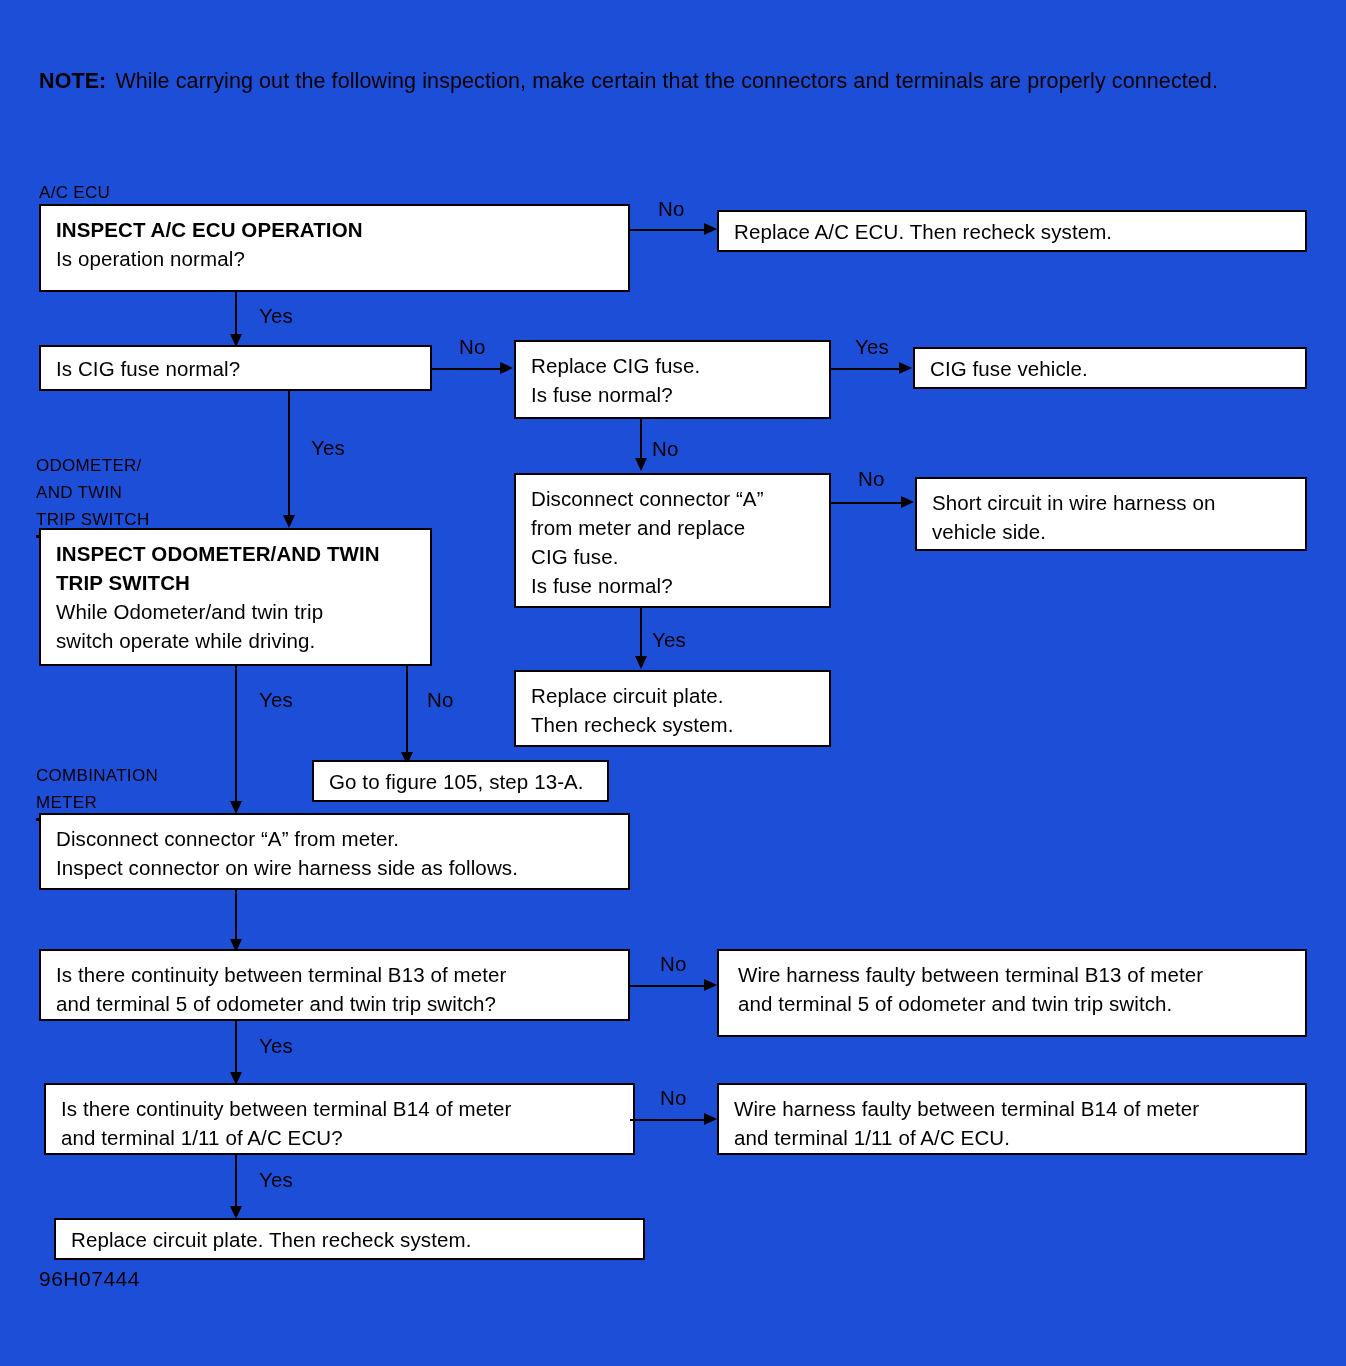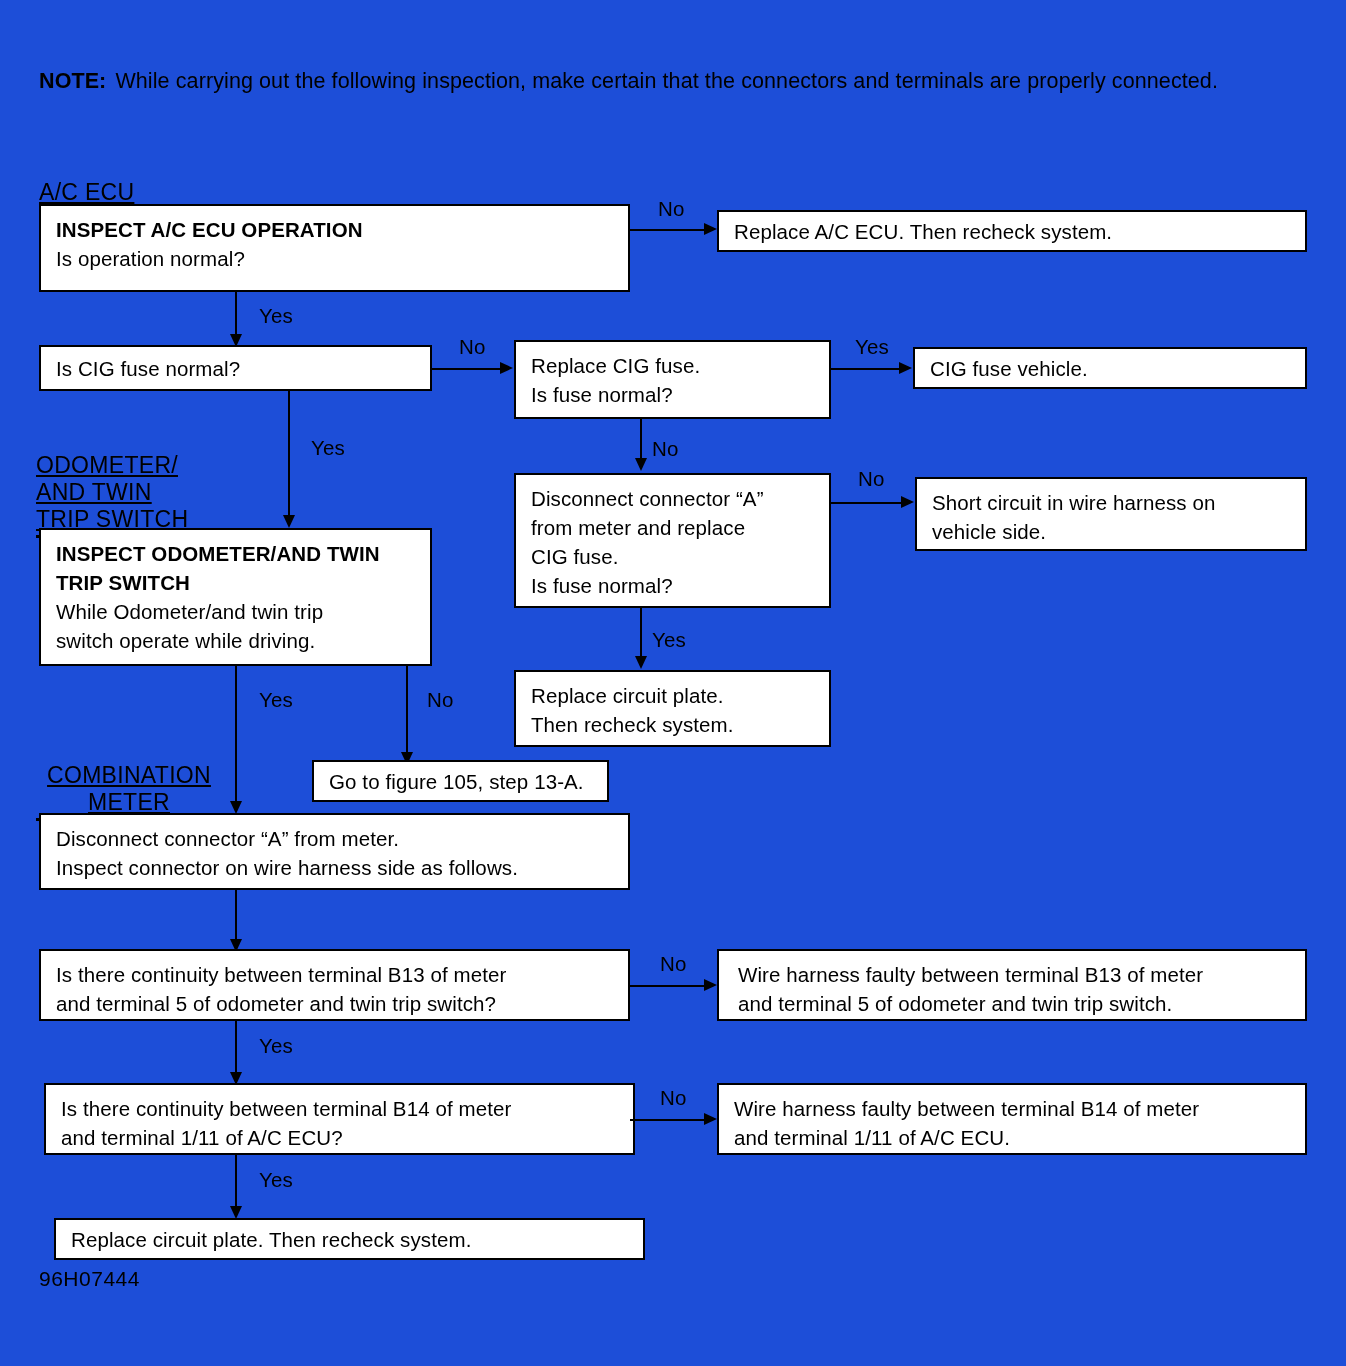--- a/index.html
+++ b/index.html
@@ -24,25 +24,24 @@
     top: 66px;
     width: 1270px;
     font-size: 21.5px;
     line-height: 31px;
     letter-spacing: 0.1px;
   }
   .note .note-label { font-weight: bold; margin-right: 9px; }
 
   .section-title {
     position: absolute;
-    font-size: 23px;
+    font-size: 17px;
     line-height: 27px;
     letter-spacing: 0.3px;
     white-space: pre-line;
-    text-decoration: underline;
   }
   .section-title .rule {
     display: block;
     border-bottom: 3px solid #000;
     margin-top: 2px;
   }
 
   
   .box {
     position: absolute;
@@ -111,21 +110,21 @@
     <span class="rule" style="width:112px;"></span>
   </div>
 
   <div class="section-title" style="left:36px; top:425px;">
     <span>ODOMETER/
 AND TWIN
 TRIP SWITCH</span>
     <span class="rule" style="width:174px;"></span>
   </div>
 
-  <div class="section-title" style="left:36px; top:735px;text-align:center;">
+  <div class="section-title" style="left:36px; top:735px;">
     <span>COMBINATION
 METER</span>
     <span class="rule" style="width:186px;"></span>
   </div>
 
   <div class="box" style="left:39px; top:204px; width:591px; height:88px;">
     <span class="hdr">INSPECT A/C ECU OPERATION</span>
     <span class="ln">Is operation normal?</span>
   </div>
 
@@ -224,21 +223,21 @@
 
   <div class="box" style="left:39px; top:949px; width:591px; height:72px;">
     <span class="ln">Is there continuity between terminal B13 of meter</span>
     <span class="ln">and terminal 5 of odometer and twin trip switch?</span>
   </div>
 
   <div class="hline" style="left:630px; top:985px; width:74px;"></div>
   <div class="arrow-right" style="left:704px; top:979px;"></div>
   <div class="edge-label" style="left:660px; top:952px;">No</div>
 
-  <div class="box" style="left:717px; top:949px; width:590px; height:72px;padding-left:19px;">
+  <div class="box" style="left:717px; top:949px; width:590px; height:88px;padding-left:19px;">
     <span class="ln">Wire harness faulty between terminal B13 of meter</span>
     <span class="ln">and terminal 5 of odometer and twin trip switch.</span>
   </div>
 
   <div class="vline" style="left:235px; top:1021px; height:58px;"></div>
   <div class="arrow-down" style="left:230px; top:1072px;"></div>
   <div class="edge-label" style="left:259px; top:1034px;">Yes</div>
 
   <div class="box" style="left:44px; top:1083px; width:591px; height:72px;">
     <span class="ln">Is there continuity between terminal B14 of meter</span>

